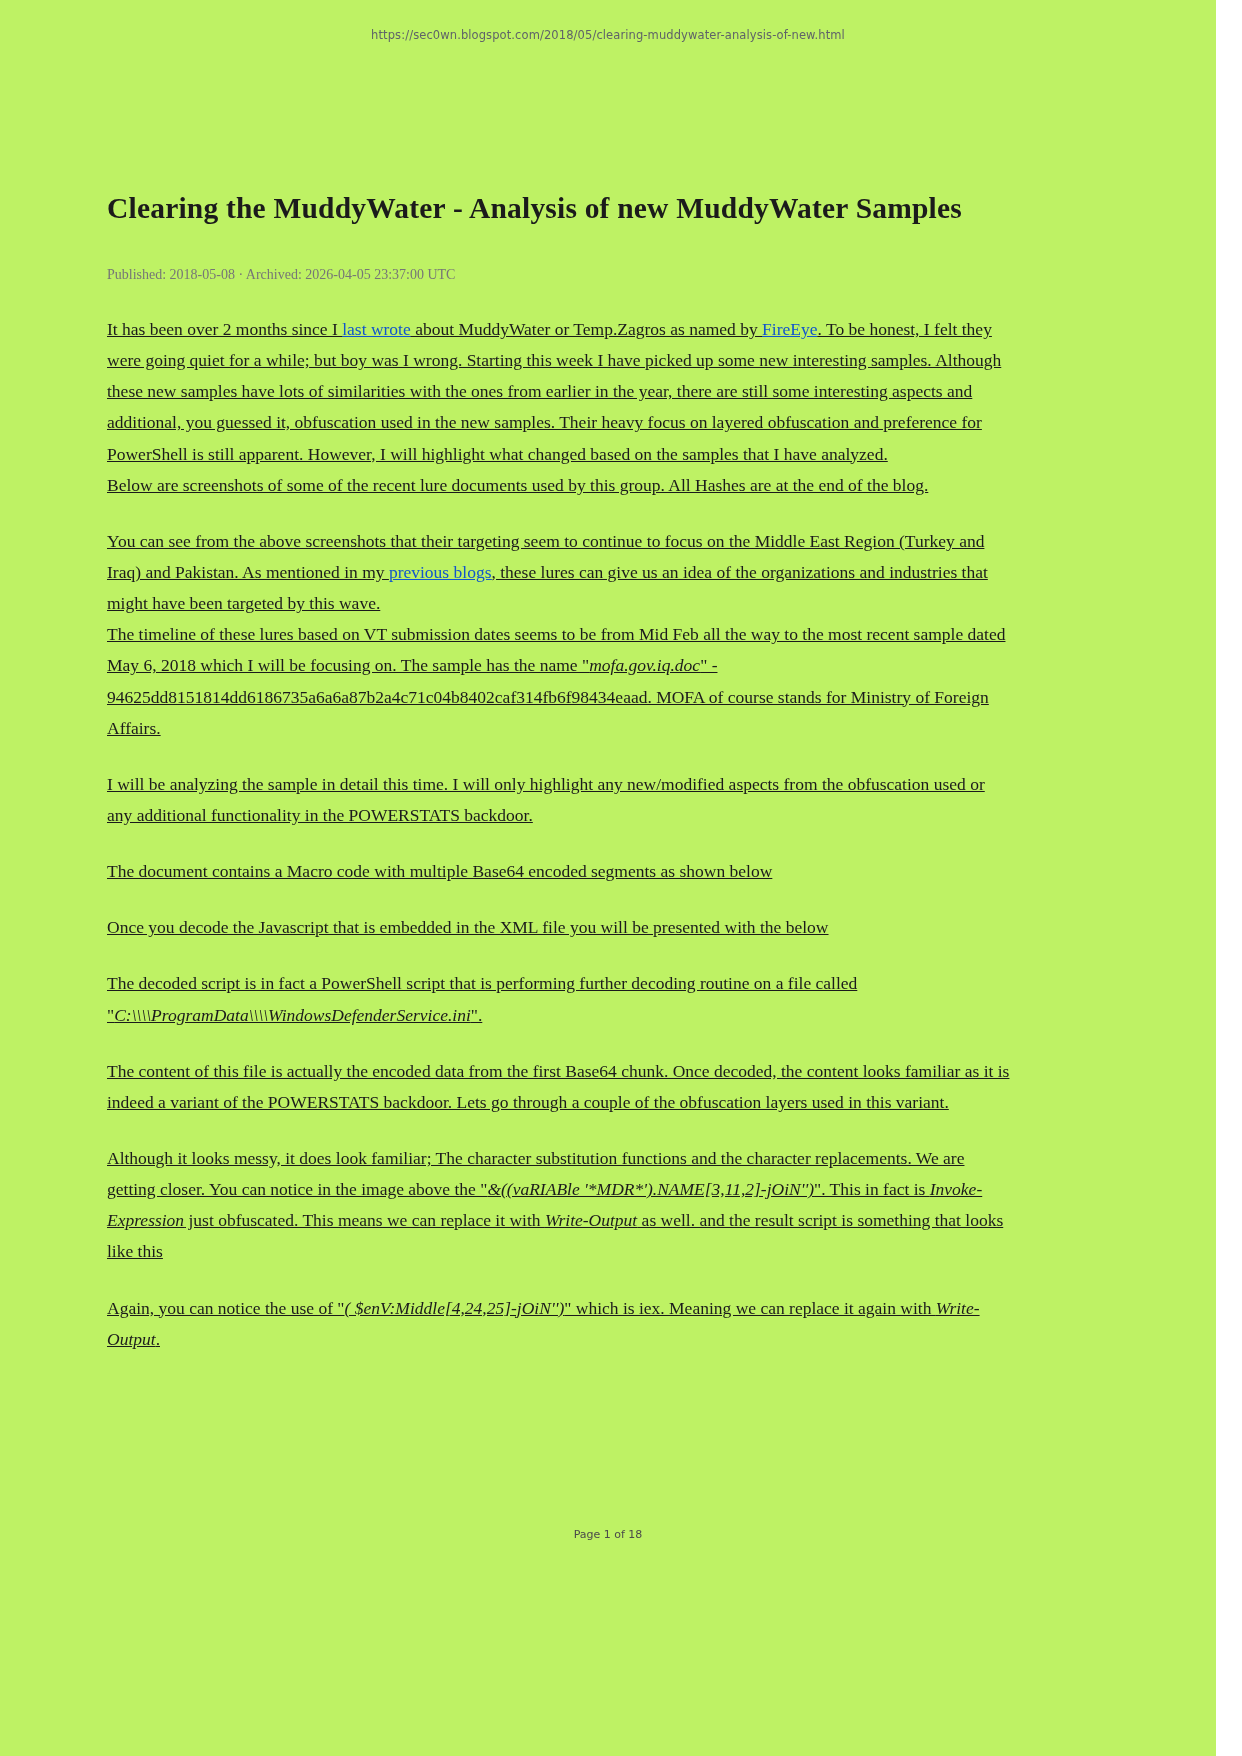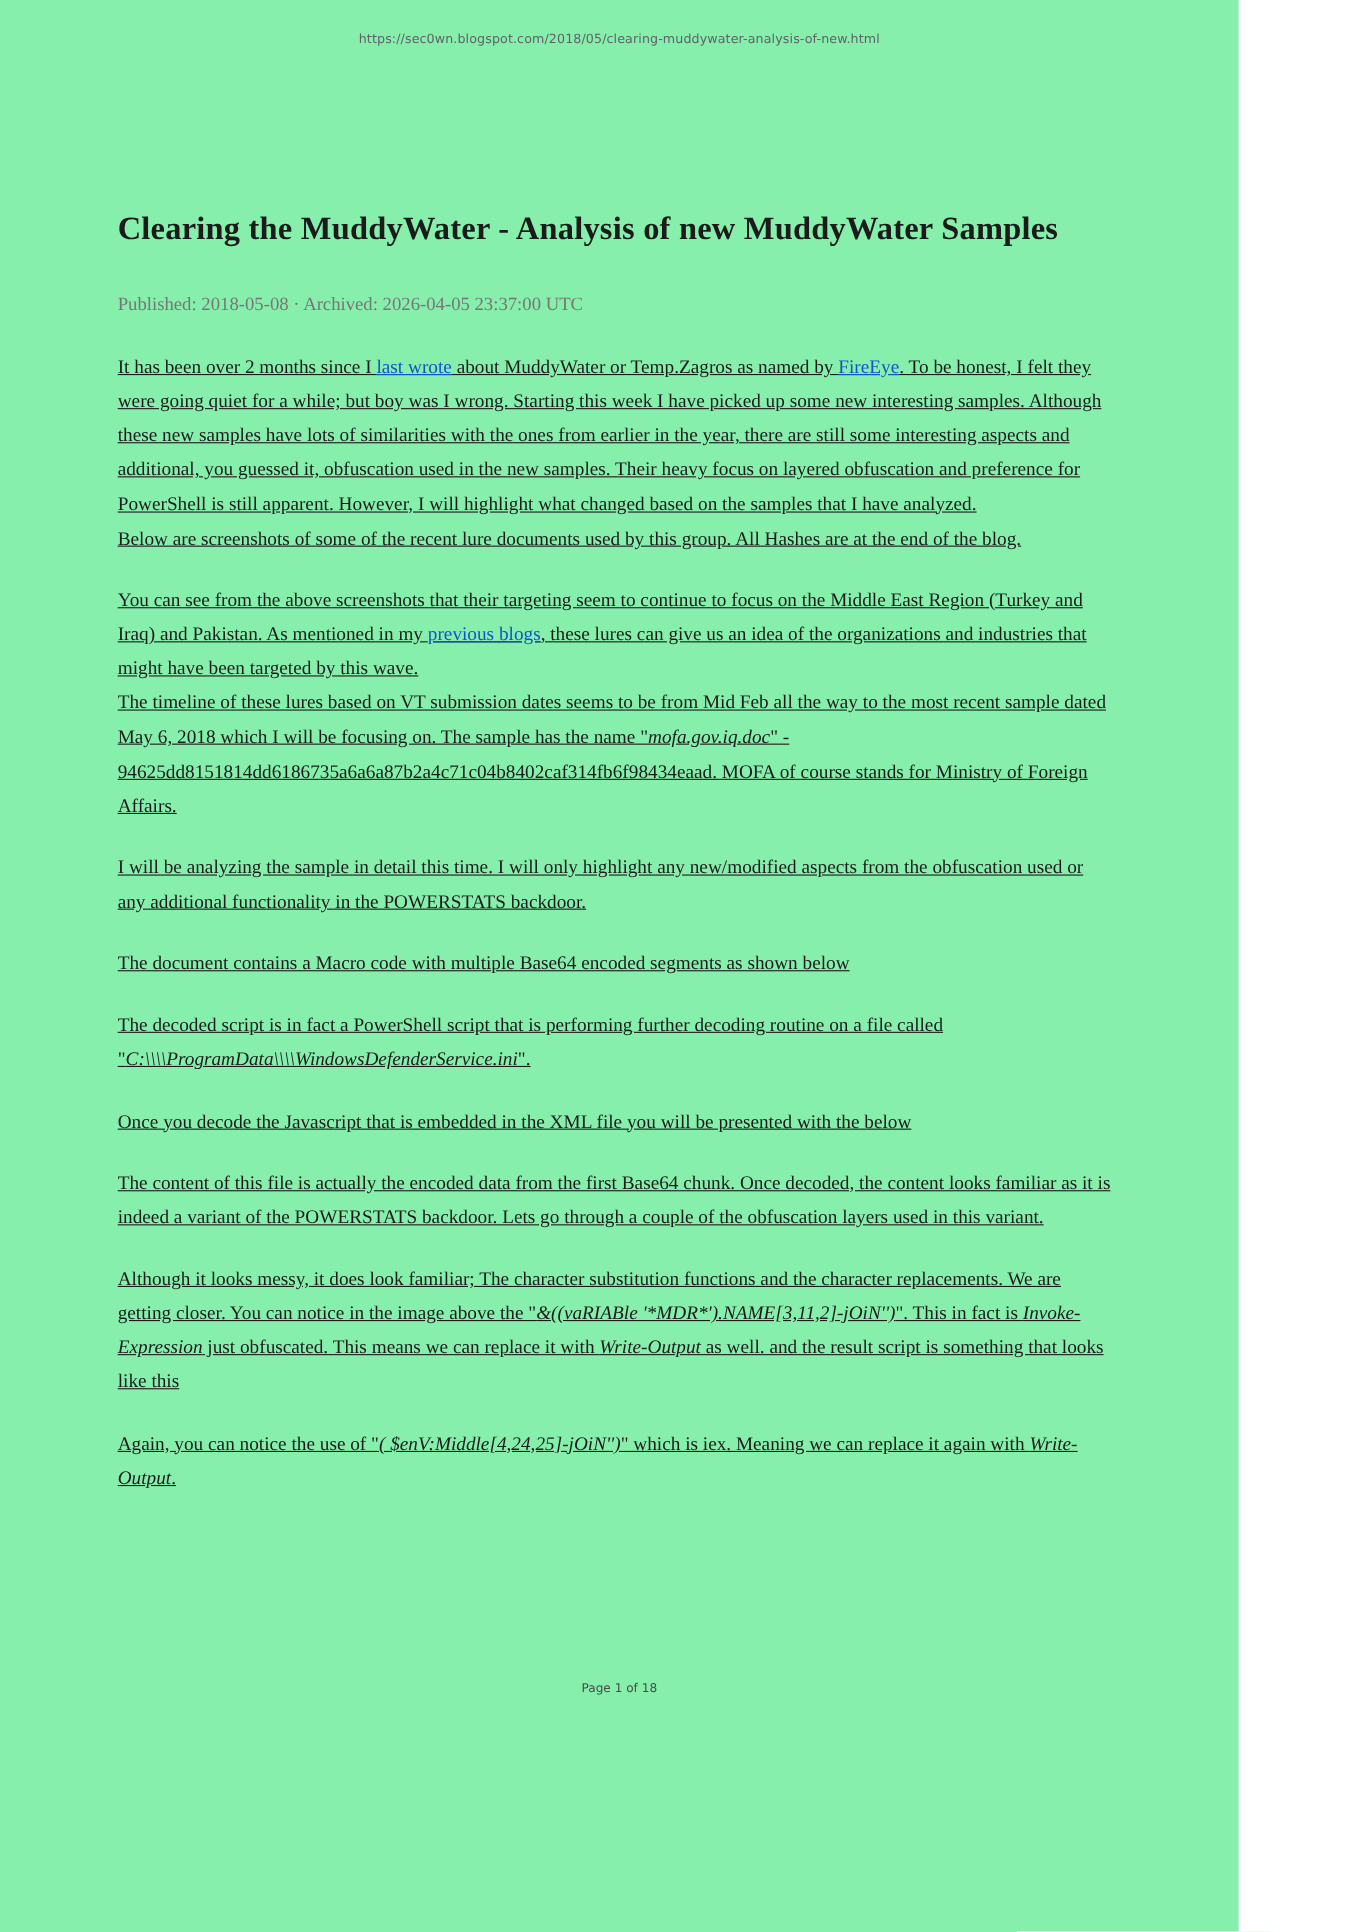--- a/index.html
+++ b/index.html
@@ -1,23 +1,23 @@
 <!DOCTYPE html>
 <html style="--text: #1b1b1b; --link: #1155cc;"><head>
 <meta charset="utf-8">
 <style>
   * { margin: 0; padding: 0; box-sizing: border-box; }
   html, body { background: #ffffff; }
   body { width: 1242px; font-family: "Liberation Serif", serif; }
 
   .page {
     position: relative;
-    width: 1126px;
+    width: 1216px;
     height: 1756px;
-    background: #86efac;
+    background: #bef264;
     overflow: hidden;
   }
 
   .header-url {
     position: absolute;
     top: 28px;
     left: 0;
     right: 0;
     text-align: center;
     font-family: "DejaVu Sans", sans-serif;
@@ -42,21 +42,21 @@
     font-family: Liberation Serif, serif;
   }
 
   .byline {
     font-size: 17.5px;
     color: #3f3f3f;
     margin-bottom: 25px;
   }
 
   .meta {
-    font-size: 17px;
+    font-size: 14px;
     color: #767676;
     margin-bottom: 31px;
     margin-top: 42px;
   }
 
   .para {
     font-size: 17.5px;
     line-height: 1.78;
     color: var(--text, #1b1b1b);
     margin-bottom: 25px;
@@ -93,22 +93,22 @@
     <h1 class="article-title">Clearing the MuddyWater - Analysis of new MuddyWater Samples</h1>
 
 
     <p class="meta">Published: 2018-05-08 · Archived: 2026-04-05 23:37:00 UTC</p>
 
     <div id="article-body">
         <p class="para"><span>It has been over 2 months since I </span><a href="#">last wrote</a><span> about MuddyWater or Temp.Zagros as named by </span><a href="#">FireEye</a><span>. To be honest, I felt they were going quiet for a while; but boy was I wrong. Starting this week I have picked up some new interesting samples. Although these new samples have lots of similarities with the ones from earlier in the year, there are still some interesting aspects and additional, you guessed it, obfuscation used in the new samples. Their heavy focus on layered obfuscation and preference for PowerShell is still apparent. However, I will highlight what changed based on the samples that I have analyzed.</span><br><span>Below are screenshots of some of the recent lure documents used by this group. All Hashes are at the end of the blog.</span></p>
         <p class="para"><span>You can see from the above screenshots that their targeting seem to continue to focus on the Middle East Region (Turkey and Iraq) and Pakistan. As mentioned in my </span><a href="#">previous blogs</a><span>, these lures can give us an idea of the organizations and industries that might have been targeted by this wave.</span><br><span>The timeline of these lures based on VT submission dates seems to be from Mid Feb all the way to the most recent sample dated May 6, 2018 which I will be focusing on. The sample has the name "</span><em>mofa.gov.iq.doc</em><span>" - 94625dd8151814dd6186735a6a6a87b2a4c71c04b8402caf314fb6f98434eaad. MOFA of course stands for Ministry of Foreign Affairs.</span></p>
         <p class="para"><span>I will be analyzing the sample in detail this time. I will only highlight any new/modified aspects from the obfuscation used or any additional functionality in the POWERSTATS backdoor.</span></p>
         <p class="para"><span>The document contains a Macro code with multiple Base64 encoded segments as shown below</span></p>
+        <p class="para"><span>Once you decode the Javascript that is embedded in the XML file you will be presented with the below</span></p>
         <p class="para"><span>The decoded script is in fact a PowerShell script that is performing further decoding routine on a file called "</span><em>C:\\\\ProgramData\\\\WindowsDefenderService.ini</em><span>".</span></p>
-        <p class="para"><span>Once you decode the Javascript that is embedded in the XML file you will be presented with the below</span></p>
         <p class="para"><span>The content of this file is actually the encoded data from the first Base64 chunk. Once decoded, the content looks familiar as it is indeed a variant of the POWERSTATS backdoor. Lets go through a couple of the obfuscation layers used in this variant.</span></p>
         <p class="para"><span>Although it looks messy, it does look familiar; The character substitution functions and the character replacements. We are getting closer. You can notice in the image above the "</span><em>&amp;((vaRIABle '*MDR*').NAME[3,11,2]-jOiN'')</em><span>". This in fact is </span><em>Invoke-Expression</em><span> just obfuscated. This means we can replace it with </span><em>Write-Output</em><span> as well. and the result script is something that looks like this</span></p>
         <p class="para"><span>Again, you can notice the use of "</span><em>( $enV:Middle[4,24,25]-jOiN'')</em><span>" which is iex. Meaning we can replace it again with </span><em>Write-Output</em><span>.</span></p>
       </div>
   </div>
 
   <div class="footer">Page 1 of 18</div>
 
 </div>
 

